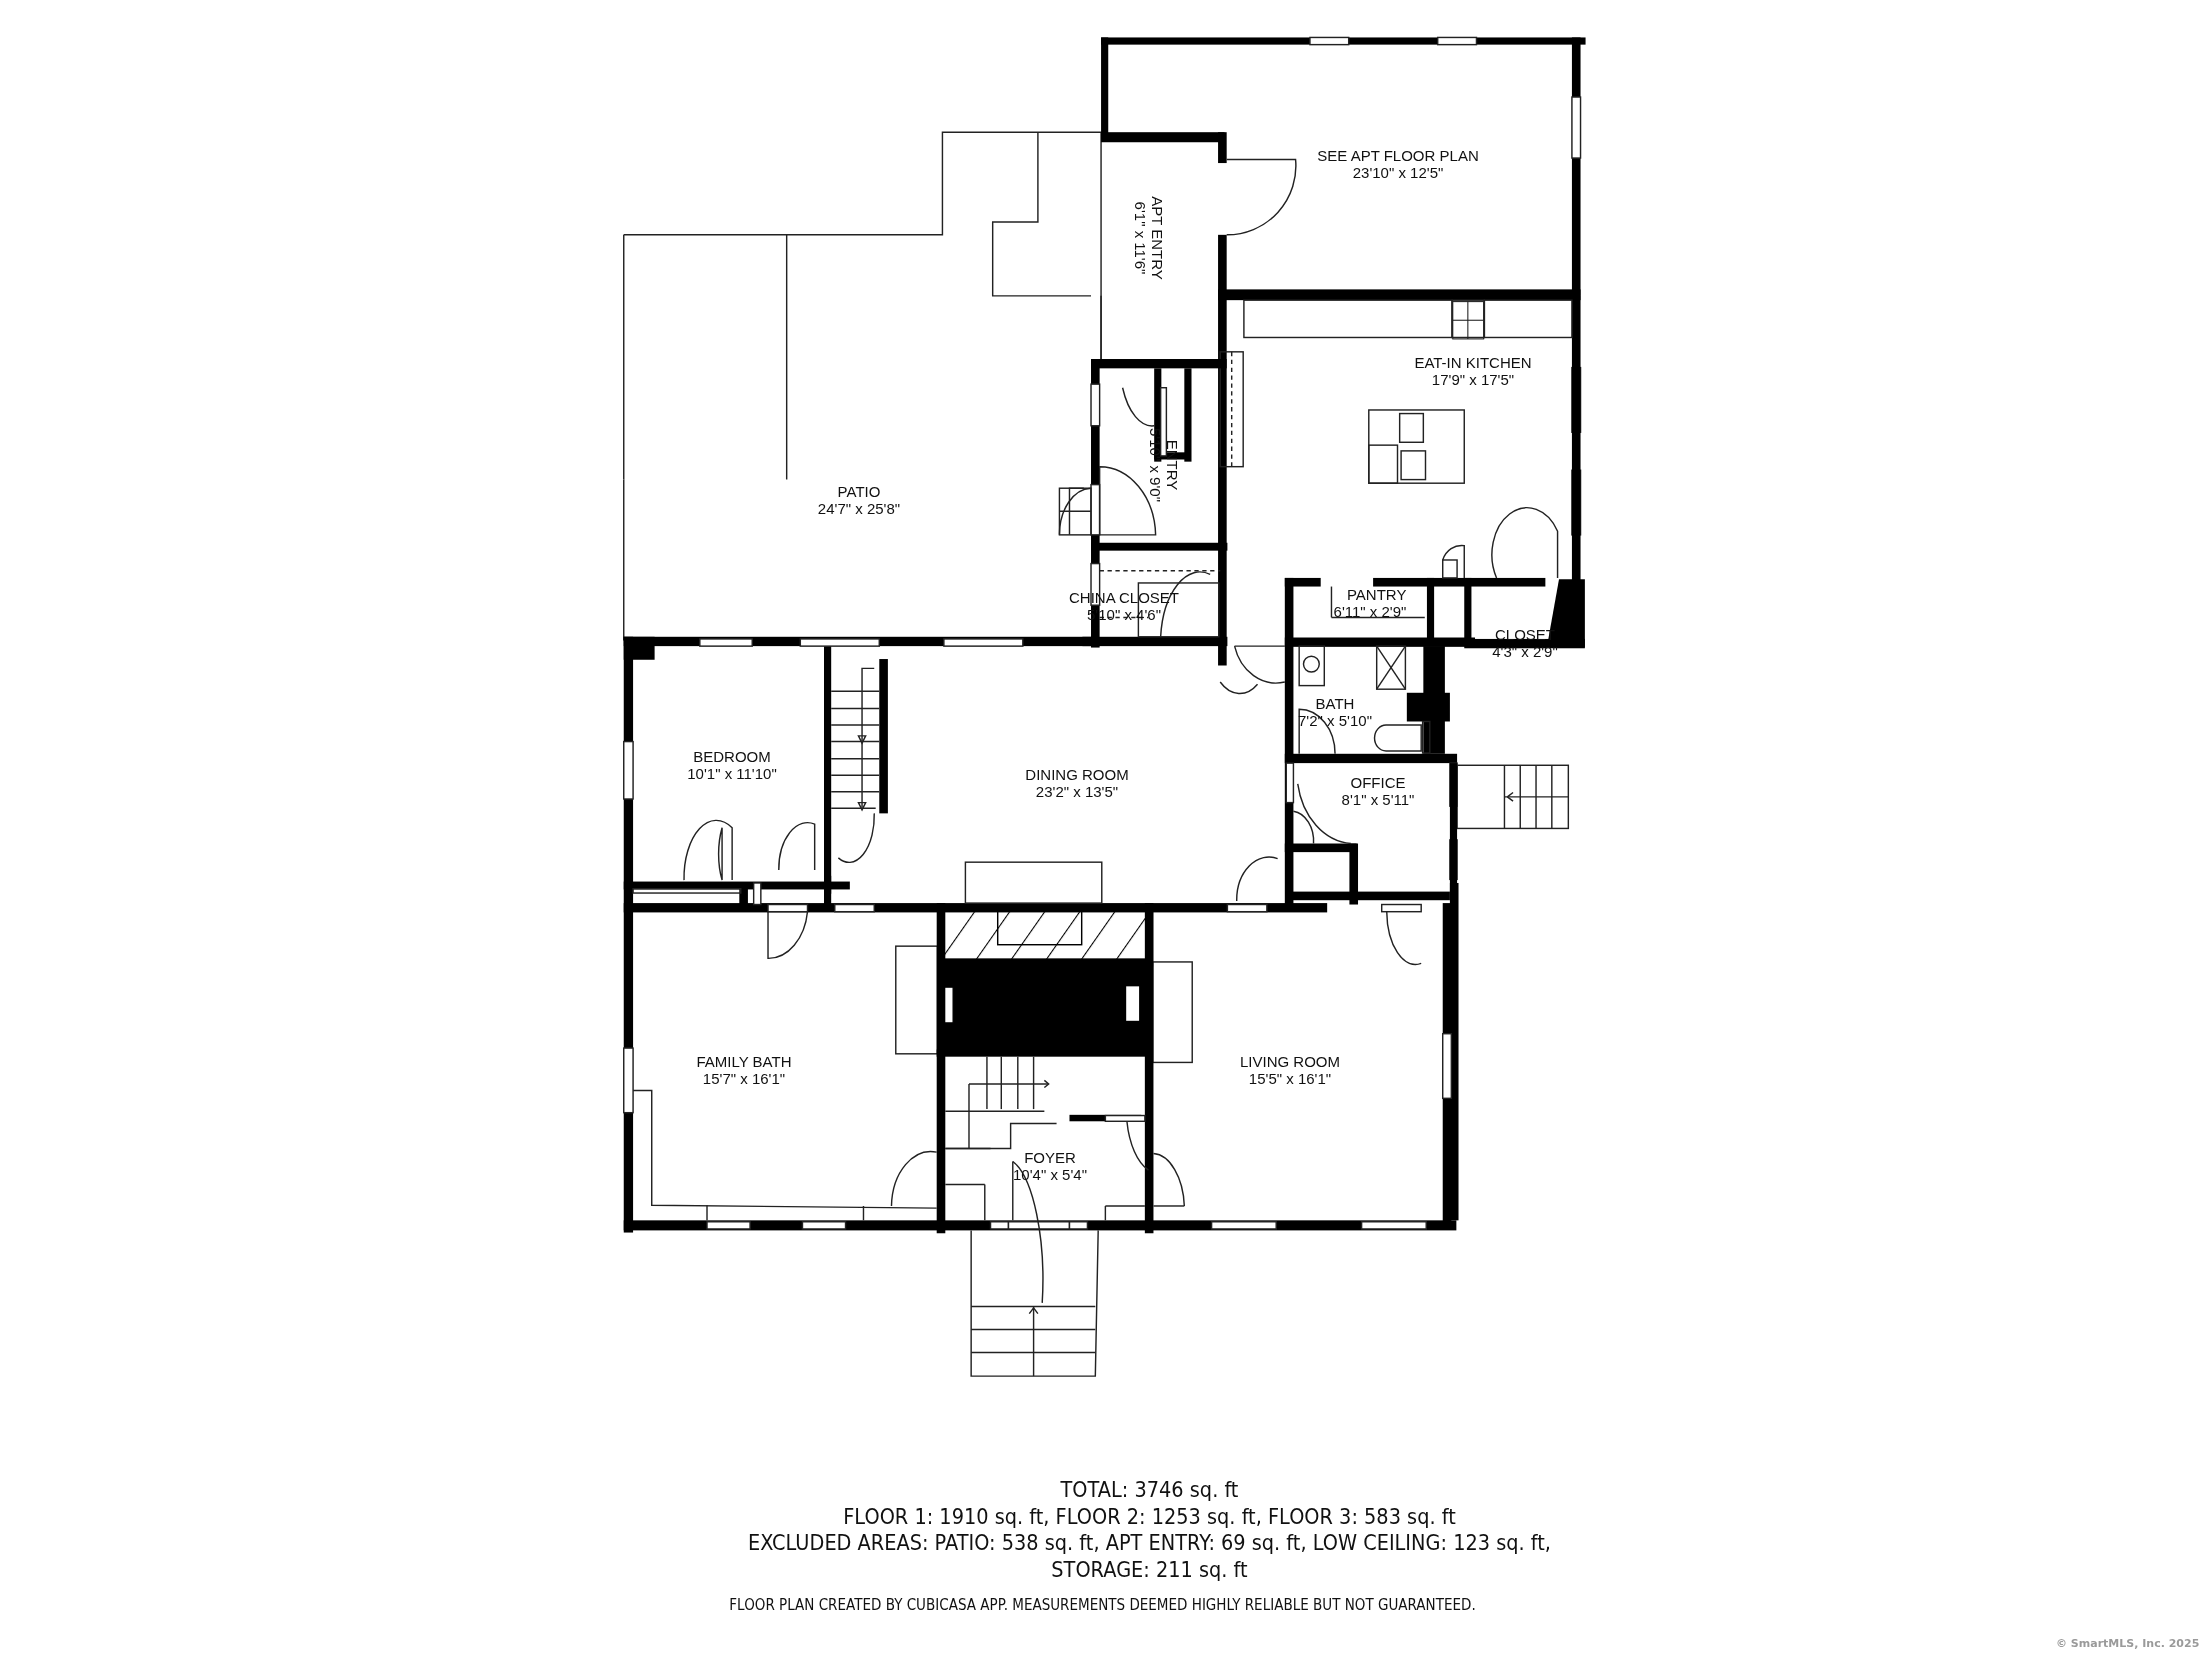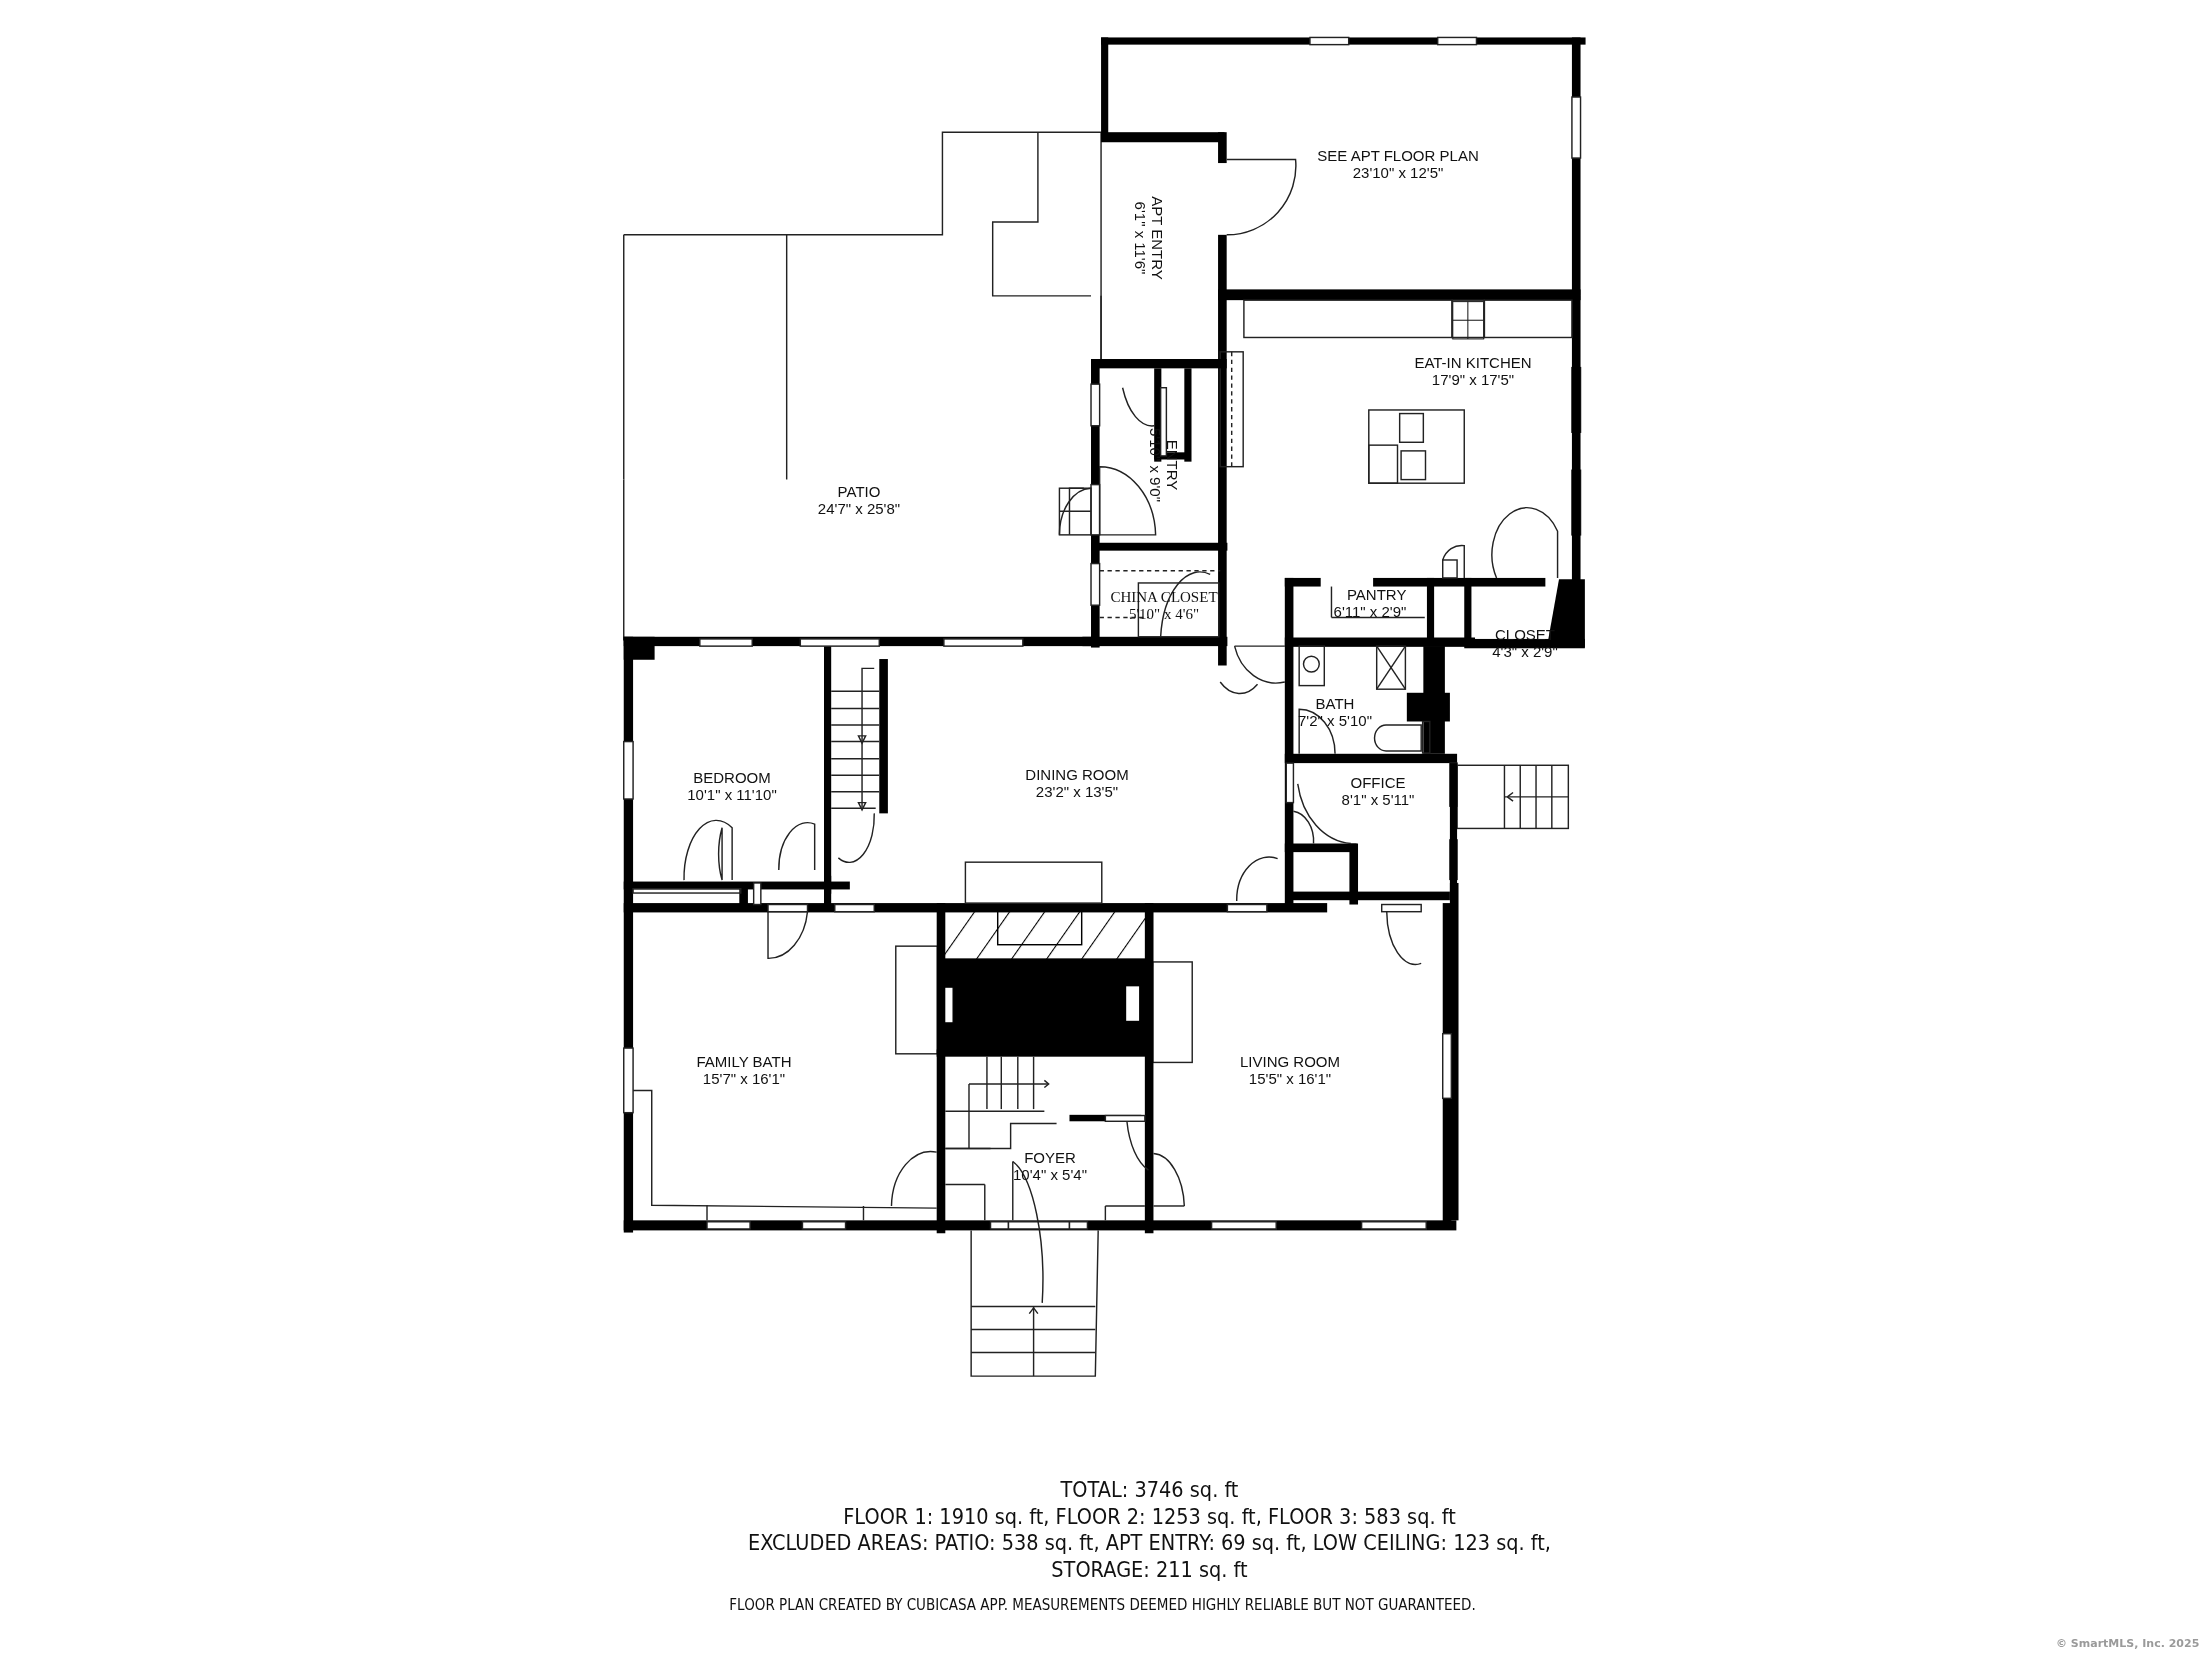--- a/index.html
+++ b/index.html
@@ -296,37 +296,37 @@
   <span class="d">17'9" x 17'5"</span>
 </div>
 <div class="lbl rot" style="left:1164px; top:465px;">
   <span class="n">ENTRY</span>
   <span class="d">5'10" x 9'0"</span>
 </div>
 <div class="lbl" style="left:859px; top:483px;">
   <span class="n">PATIO</span>
   <span class="d">24'7" x 25'8"</span>
 </div>
-<div class="lbl" style="left:1164px; top:589px;font-family:Liberation Serif, serif;">
+<div class="lbl" style="left:1124px; top:589px;">
   <span class="n">CHINA CLOSET</span>
   <span class="d">5'10" x 4'6"</span>
 </div>
 <div class="lbl" style="left:1370px; top:586px;text-align:right;">
   <span class="n">PANTRY</span>
   <span class="d">6'11" x 2'9"</span>
 </div>
 <div class="lbl" style="left:1525px; top:586px;margin-top:40px;">
   <span class="n">CLOSET</span>
   <span class="d">4'3" x 2'9"</span>
 </div>
 <div class="lbl" style="left:1335px; top:695px;">
   <span class="n">BATH</span>
   <span class="d">7'2" x 5'10"</span>
 </div>
-<div class="lbl" style="left:732px; top:769px;">
+<div class="lbl" style="left:732px; top:748px;">
   <span class="n">BEDROOM</span>
   <span class="d">10'1" x 11'10"</span>
 </div>
 <div class="lbl" style="left:1077px; top:766px;">
   <span class="n">DINING ROOM</span>
   <span class="d">23'2" x 13'5"</span>
 </div>
 <div class="lbl" style="left:1378px; top:774px;">
   <span class="n">OFFICE</span>
   <span class="d">8'1" x 5'11"</span>

